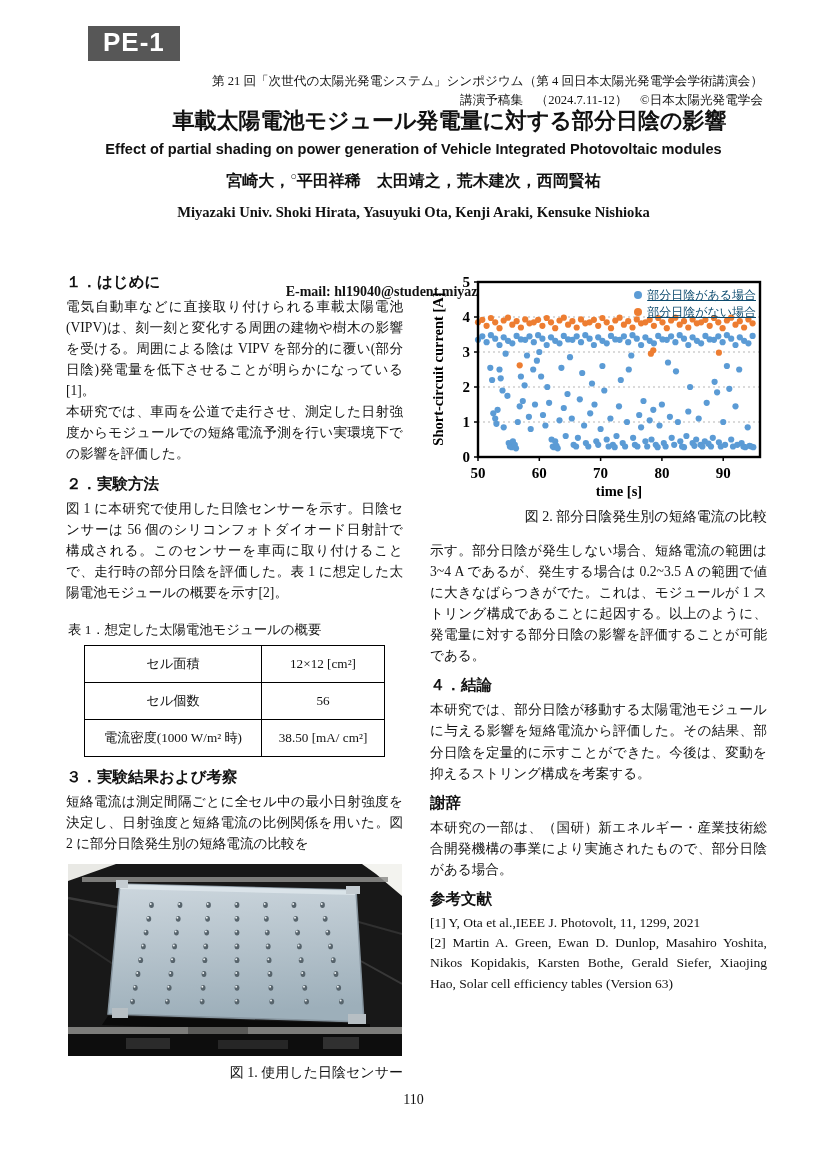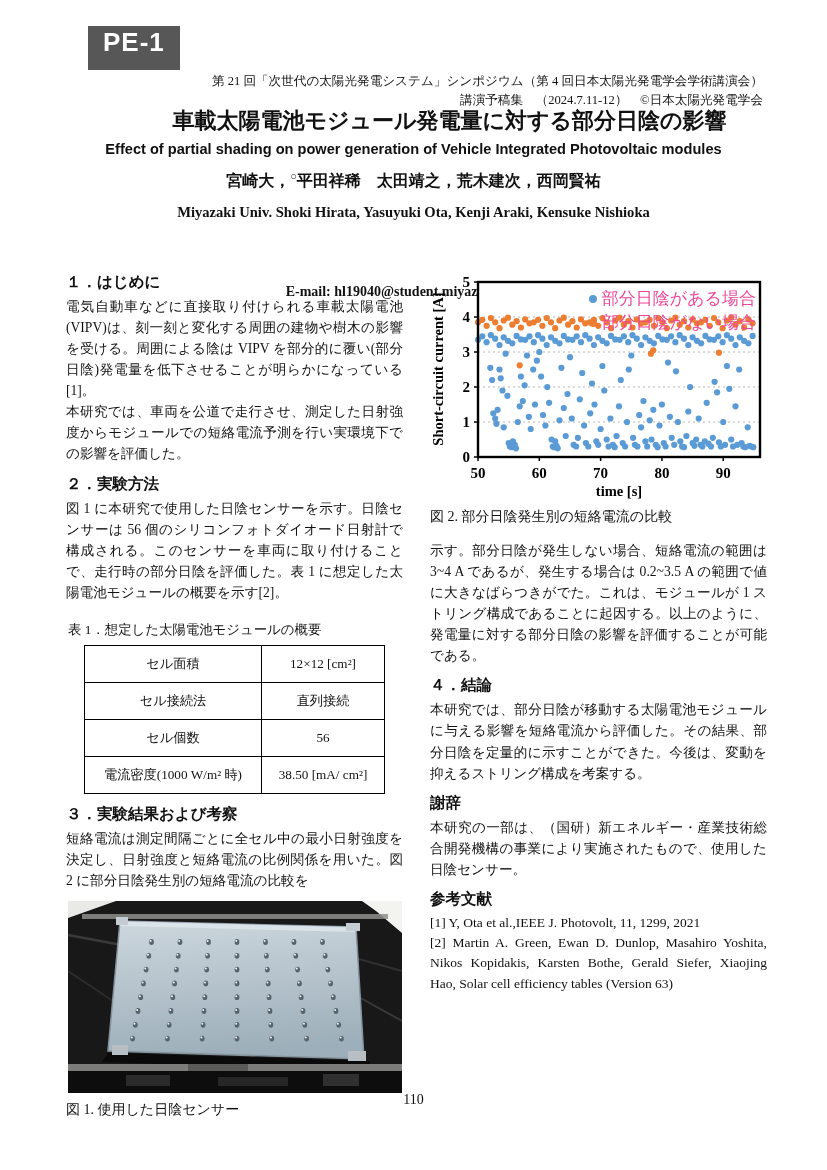--- a/index.html
+++ b/index.html
@@ -1,20 +1,20 @@
 <!DOCTYPE html>
 <html><head>
 <meta charset="utf-8">
 <style>
   html,body{margin:0;padding:0;background:#e9e9e9;}
   .page{width:827px;height:1170px;background:#ffffff;position:relative;margin:0 auto;
         font-family:"Liberation Serif",serif;color:#111;overflow:hidden;}
   .badge{position:absolute;left:88px;top:26px;background:#575757;color:#fff;
          font-family:"Liberation Sans",sans-serif;font-weight:bold;font-size:26px;
-         padding:1px 15px 12px 15px;letter-spacing:1px;}
+         padding:1px 15px 3px 15px;letter-spacing:1px;}
   .header-lines{position:absolute;top:72px;right:64px;text-align:right;
          font-size:12.6px;line-height:1.5;color:#151515;}
   .title-ja{position:absolute;top:106px;left:0;width:100%;text-align:center;
          font-family:"Liberation Sans",sans-serif;font-weight:bold;font-size:22px;padding-left:36px;}
   .title-en{position:absolute;top:141px;left:0;width:100%;text-align:center;
          font-family:"Liberation Sans",sans-serif;font-weight:bold;font-size:14.6px;}
   .authors-ja{position:absolute;top:170px;left:0;width:100%;text-align:center;
          font-family:"Liberation Sans",sans-serif;font-weight:bold;font-size:16px;}
   .authors-ja sup{font-size:11px;}
   .authors-en{position:absolute;top:204px;left:0;width:100%;text-align:center;
@@ -27,24 +27,24 @@
          margin:9px 0 3px 0;}
   h3.sec.first{margin-top:0;}
   p.body{font-size:13.6px;line-height:1.55;text-align:justify;margin:0;}
   .tbl-caption{font-size:13.4px;margin:18px 0 6px 2px;}
   table.spec{border-collapse:collapse;margin:0 auto 10px auto;}
   table.spec td{border:1.3px solid #000;text-align:center;font-size:13.2px;
          padding:9px 0;}
   table.spec td.c1{width:176px;}
   table.spec td.c2{width:122px;}
   .fig1-wrap{margin-top:10px;text-align:center;}
-  .fig-caption{font-size:14px;text-align:left;margin-top:4px;}
+  .fig-caption{font-size:14px;text-align:right;margin-top:4px;}
   .chart-wrap{position:relative;width:338px;}
-  .legend{position:absolute;top:15px;right:12px;font-size:17px;line-height:1.4;
-          color:#ec4899;}
+  .legend{position:absolute;top:15px;right:12px;font-size:12px;line-height:1.4;
+          color:#0c4a6e;text-decoration:underline;}
   .legend-row{display:flex;align-items:center;gap:5px;justify-content:flex-start;}
   .legend-dot{width:8px;height:8px;border-radius:50%;display:inline-block;flex:0 0 auto;}
   .tick{font-family:"Liberation Serif",serif;font-weight:bold;font-size:15px;fill:#000;}
   .axis-title{font-family:"Liberation Serif",serif;font-weight:bold;font-size:14.5px;fill:#000;}
   .refs p{font-size:13.5px;line-height:1.5;text-align:justify;margin:0;}
   .page-number{position:absolute;bottom:62px;left:0;width:100%;text-align:center;
          font-size:14px;}
 </style>
 </head>
 <body>
@@ -75,24 +75,20 @@
 
       <h3 class="sec">２．実験方法</h3>
       <p class="body">図 1 に本研究で使用した日陰センサーを示す。日陰センサーは 56 個のシリコンフォトダイオード日射計で構成される。このセンサーを車両に取り付けることで、走行時の部分日陰を評価した。表 1 に想定した太陽電池モジュールの概要を示す[2]。</p>
 
       <div class="tbl-caption">表 1．想定した太陽電池モジュールの概要</div>
       <table class="spec">
         <tbody>
           <tr>
             <td class="c1">セル面積</td>
             <td class="c2">12×12 [cm²]</td>
-          </tr>
-          <tr>
-            <td class="c1">セル接続法</td>
-            <td class="c2">直列接続</td>
           </tr>
           <tr>
             <td class="c1">セル個数</td>
             <td class="c2">56</td>
           </tr>
           <tr>
             <td class="c1">電流密度(1000 W/m² 時)</td>
             <td class="c2">38.50 [mA/ cm²]</td>
           </tr>
         </tbody>
@@ -569,21 +565,21 @@
         </div>
       </div>
       <div class="fig-caption">図 2. 部分日陰発生別の短絡電流の比較</div>
 
       <p class="body" style="margin-top:14px;">示す。部分日陰が発生しない場合、短絡電流の範囲は 3~4 A であるが、発生する場合は 0.2~3.5 A の範囲で値に大きなばらつきがでた。これは、モジュールが 1 ストリング構成であることに起因する。以上のように、発電量に対する部分日陰の影響を評価することが可能である。</p>
 
       <h3 class="sec">４．結論</h3>
       <p class="body">本研究では、部分日陰が移動する太陽電池モジュールに与える影響を短絡電流から評価した。その結果、部分日陰を定量的に示すことができた。今後は、変動を抑えるストリング構成を考案する。</p>
 
       <h3 class="sec">謝辞</h3>
-      <p class="body">本研究の一部は、（国研）新エネルギー・産業技術総合開発機構の事業により実施されたもので、使用した日陰センサー。</p>
+      <p class="body">本研究の一部は、（国研）新エネルギー・産業技術総合開発機構の事業により実施されたもので、部分日陰がある場合。</p>
 
       <div class="refs">
         <h3 class="sec">参考文献</h3>
         <p>[1] Y, Ota et al.,IEEE J. Photovolt, 11, 1299, 2021</p>
         <p>[2] Martin A. Green, Ewan D. Dunlop, Masahiro Yoshita, Nikos Kopidakis, Karsten Bothe, Gerald Siefer, Xiaojing Hao, Solar cell efficiency tables (Version 63)</p>
       </div>
     </div>
   </div>
 
   <div class="page-number">110</div>

